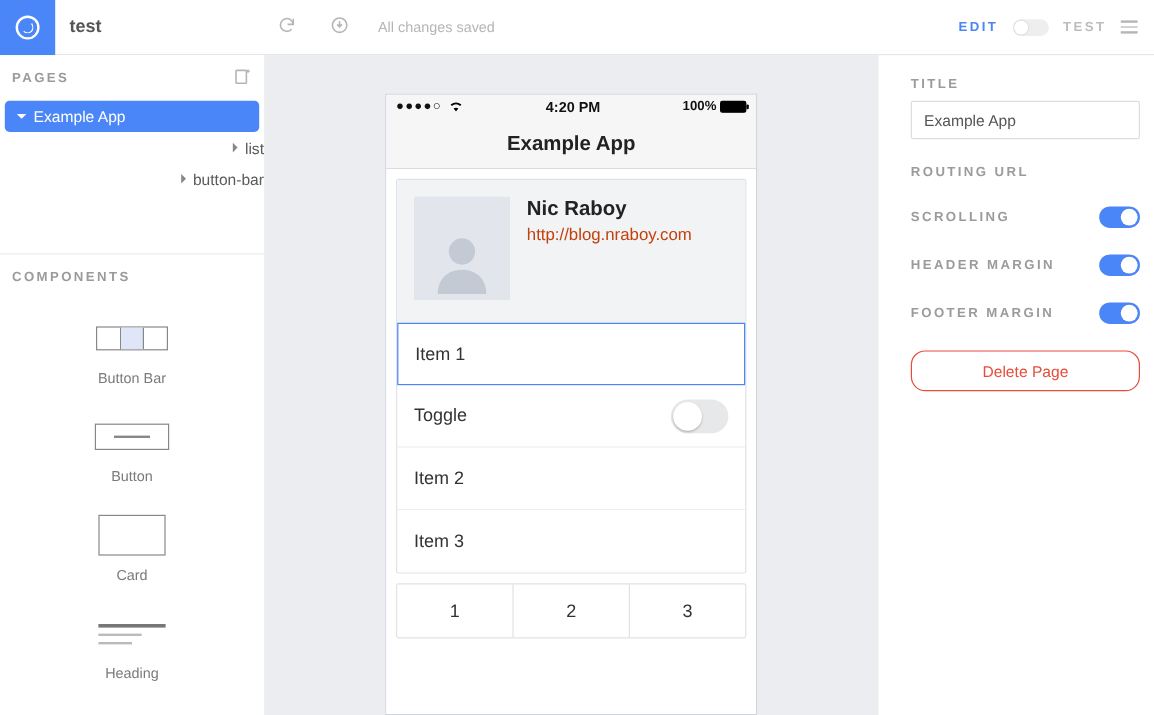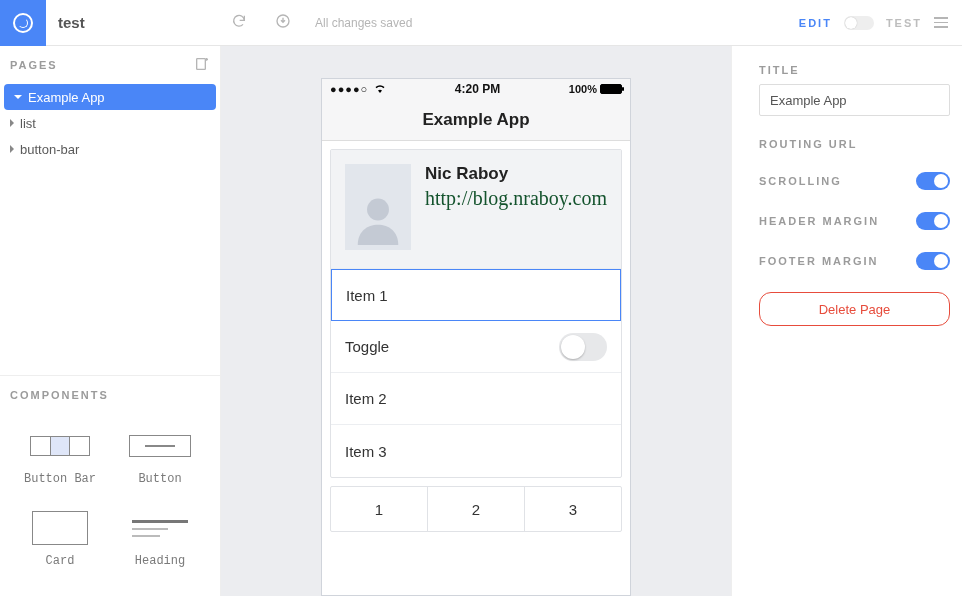--- a/index.html
+++ b/index.html
@@ -145,29 +145,28 @@
   border-top: 4px solid transparent;
   border-bottom: 4px solid transparent;
 }
 .tree-item.selected .tree-caret {
   border-top: 4px solid #fff;
   border-left: 4px solid transparent;
   border-right: 4px solid transparent;
   border-bottom: none;
   width: 0; height: 0;
 }
-.tree-item.child { padding-left: 10px; }
+.tree-item.child { padding-left: 26px; justify-content: flex-end; }
 
 .left-divider { border-top: 1px solid #eee; margin-top: auto; }
 .components-panel { padding: 0 0 14px 0; }
 .components-grid {
   display: grid;
-  grid-template-columns: 1fr 1fr;
+  grid-template-columns: 1fr;
   padding: 4px 10px 0 10px;
-  font-family: Liberation Mono, monospace;
 }
 .comp-cell {
   display: flex;
   flex-direction: column;
   align-items: center;
   padding: 14px 0;
   gap: 12px;
   color: #7a7a7a;
   font-size: 12px;
 }
@@ -259,21 +258,21 @@
   padding: 14px 14px 18px 14px;
   background: #f2f3f5;
   border-bottom: 1px solid #eceef1;
 }
 .avatar {
   width: 80px; height: 86px; background: #e2e6ec;
   display: flex; align-items: flex-end; justify-content: center;
 }
 .avatar svg { width: 54px; height: 64px; fill: #c4cad4; }
 .card-head-text h3 { font-size: 17px; color: #222; font-weight: 600; margin-bottom: 3px; }
-.card-head-text p { font-size: 20px; color: #14532d; font-family: Liberation Serif, serif; }
+.card-head-text p { font-size: 14px; color: #c2410c; }
 .card-row {
   height: 52px;
   display: flex; align-items: center;
   padding: 0 14px;
   border-bottom: 1px solid #eceef1;
   font-size: 15px;
   color: #333;
 }
 .card-row:last-child { border-bottom: none; }
 .card-row.selected { border: 1px solid #4a86f7; }

